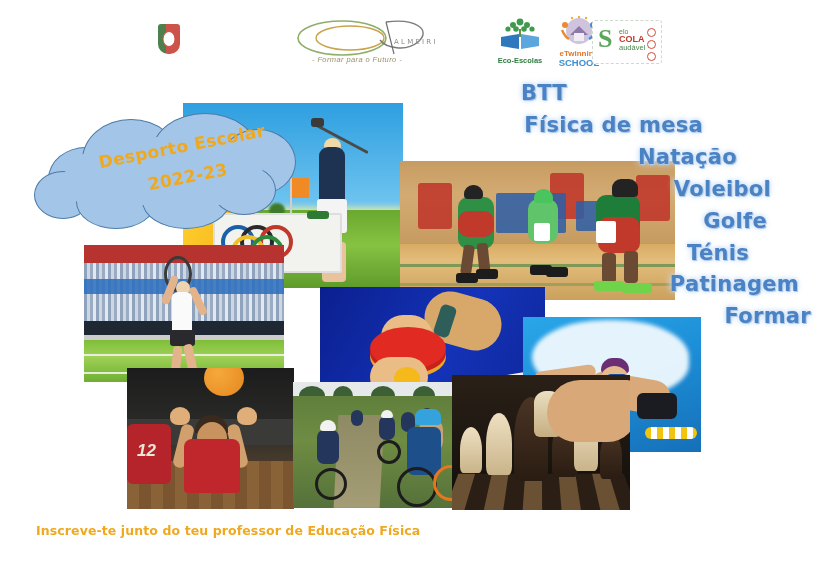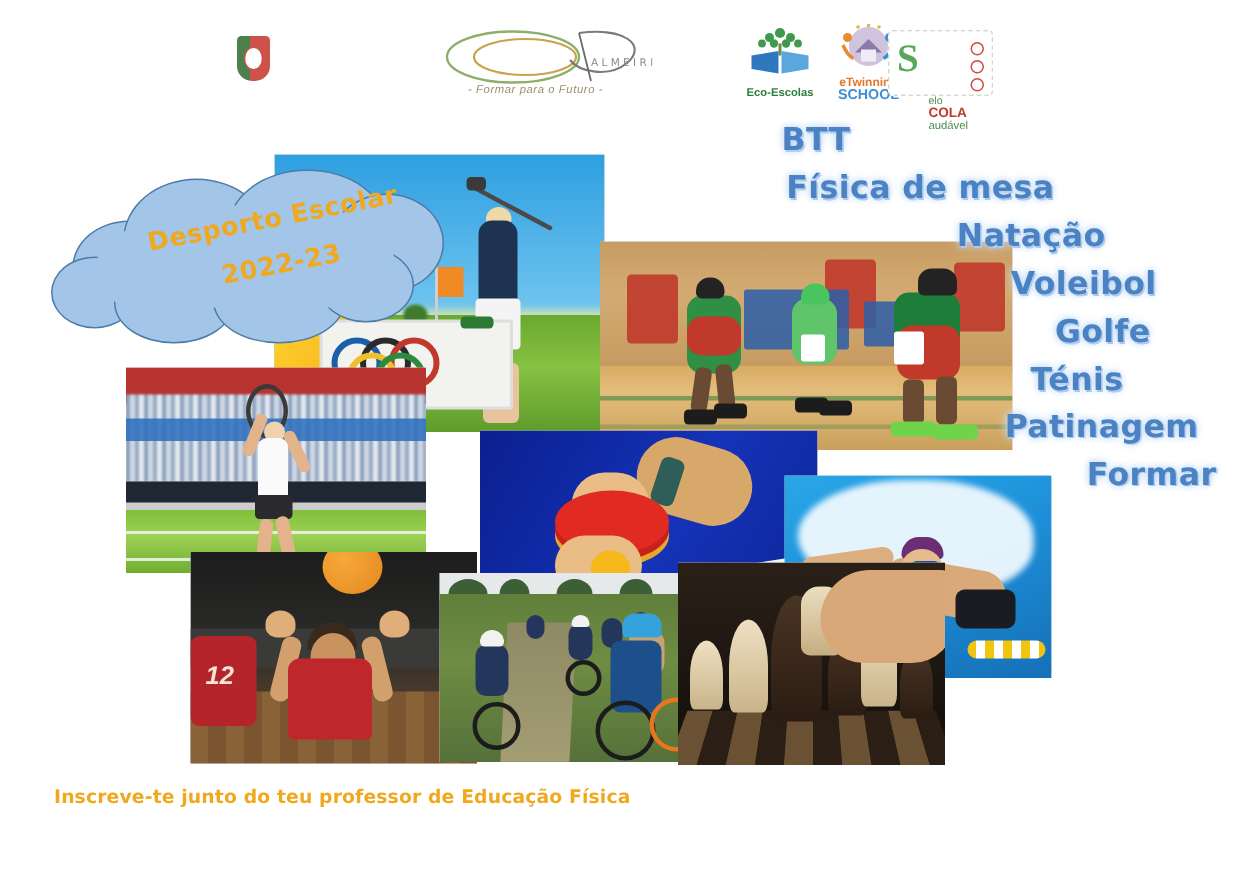--- a/index.html
+++ b/index.html
@@ -36,21 +36,21 @@
   
   #logo-tw{left:552px;top:16px;width:54px;height:48px;text-align:center;}
   .tw-l1{font-size:8px;font-weight:700;color:#e0782d;line-height:1;}
   .tw-l2{font-size:9.5px;font-weight:700;color:#3b8fd4;line-height:1.05;}
 
   
   #logo-sel{left:592px;top:20px;width:68px;height:42px;
             border:1px dashed #cfd8cf;border-radius:3px;background:#fff;}
   .sel-s{position:absolute;left:5px;top:6px;font-size:26px;font-weight:700;color:#5aa65a;
          line-height:.9;font-family:"Liberation Serif",serif;}
-  .sel-t{position:absolute;left:26px;top:7px;line-height:1.02;text-align:left;margin-top:36px;}
+  .sel-t{position:absolute;left:26px;top:7px;line-height:1.02;text-align:left;}
   .sel-t span{display:block;}
   .sel-1{font-size:7px;color:#4b8a4b;}
   .sel-2{font-size:9px;font-weight:700;color:#c0392b;}
   .sel-3{font-size:7.5px;color:#4b8a4b;}
   .sel-dots{position:absolute;right:5px;top:7px;}
   .sel-dots i{display:block;width:7px;height:7px;border:1.4px solid #d14b3c;border-radius:50%;margin-bottom:3px;}
 
   
   .photo{position:absolute;overflow:hidden;background:#ccc;}
 
@@ -145,21 +145,21 @@
   .sw-gog{position:absolute;left:47%;top:42%;width:20px;height:8px;background:#1b4f9c;border-radius:4px;}
   .sw-arm{position:absolute;left:6%;top:38%;width:62px;height:14px;background:#dcae80;
           border-radius:8px;transform:rotate(-8deg);}
   .sw-trunk{position:absolute;left:64%;top:56%;width:40px;height:26px;background:#1b1b22;border-radius:6px;}
   .sw-lane{position:absolute;left:0;top:64%;width:58px;height:16px;
            background:repeating-linear-gradient(90deg,#f1c40f 0 7px,#fff 7px 14px);border-radius:8px;transform:rotate(-12deg);}
   .sw-lane2{position:absolute;right:2%;bottom:10%;width:52px;height:12px;
             background:repeating-linear-gradient(90deg,#f1c40f 0 6px,#fff 6px 12px);border-radius:6px;}
 
   
-  #ph-volley{left:127px;top:368px;width:167px;height:141px;padding-left:24px;}
+  #ph-volley{left:127px;top:368px;width:167px;height:141px;}
   .vb-bg{position:absolute;inset:0;background:linear-gradient(#1c1c1c,#2a2a28 40%,#6d4f30);}
   .vb-floor{position:absolute;left:0;right:0;bottom:0;height:34%;
             background:repeating-linear-gradient(90deg,#8a6237 0 12px,#7a552f 12px 24px);}
   .vb-bench{position:absolute;left:0;right:0;top:36%;height:26px;background:#3a3a38;}
   .vb-body{position:absolute;left:34%;top:50%;width:56px;height:54px;background:#c0272d;border-radius:8px 8px 4px 4px;}
   .vb-head{position:absolute;left:42%;top:38%;width:30px;height:32px;background:#c9935f;border-radius:50%;}
   .vb-hair{position:absolute;left:41%;top:33%;width:33px;height:18px;background:#3a2a1e;border-radius:16px 16px 0 0;}
   .vb-arm{position:absolute;width:13px;height:44px;background:#d2a06c;border-radius:6px;}
   .vb-hand{position:absolute;width:20px;height:18px;background:#e0ae79;border-radius:50% 50% 40% 40%;}
   .vb-ball{position:absolute;left:46%;top:-6%;width:40px;height:36px;border-radius:50%;

